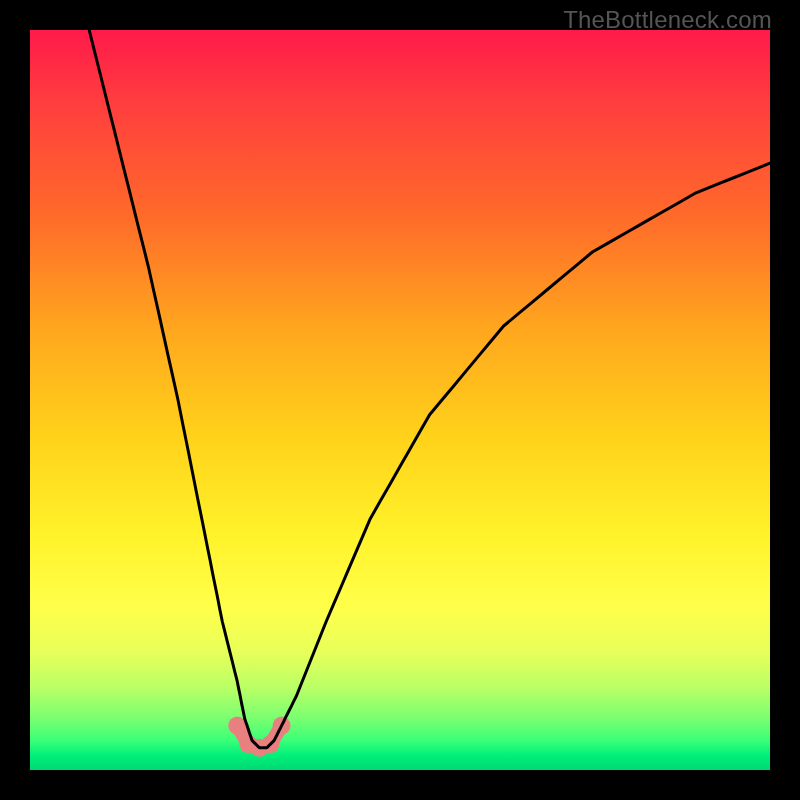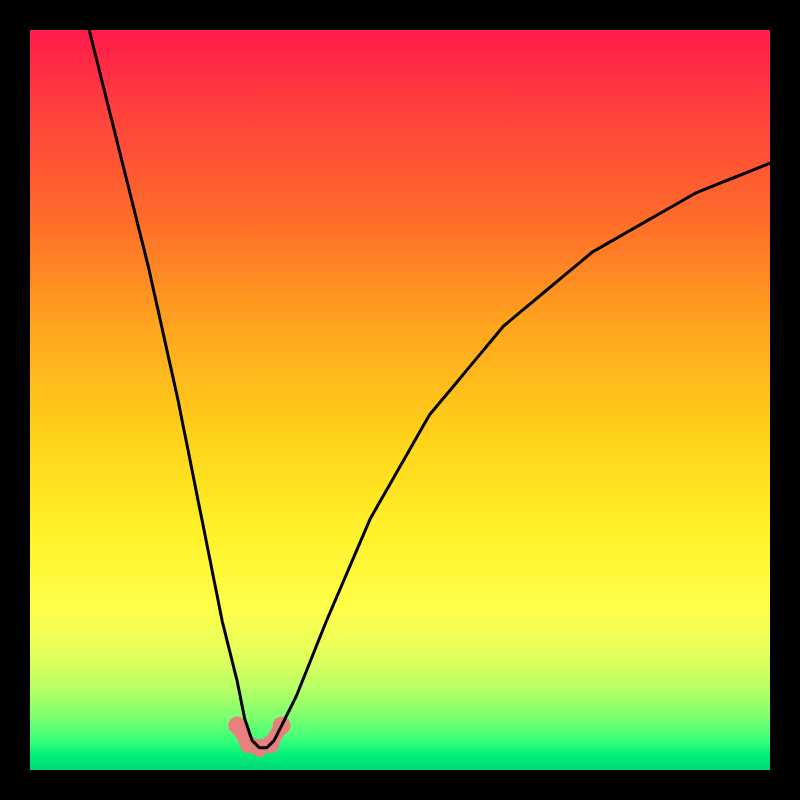--- a/index.html
+++ b/index.html
@@ -71,20 +71,21 @@
     stroke-linejoin: round;
   }
   .curve circle.dot {
     fill: #e98080;
   }
 </style>
 </head>
 <body>
 
 <div class="outer">
+  <div class="watermark">TheBottleneck.com</div>
   <div class="plot">
     <svg class="curve" viewBox="0 0 740 740" preserveAspectRatio="none">
       <path id="trough-path" class="dots" d="M207.2 695.6 L218.3 714.1 L229.4 717.8 L240.5 714.1 L251.6 695.6"></path>
       <g id="trough-dots">
           <circle class="dot" cx="207.2" cy="695.6" r="9"></circle>
           <circle class="dot" cx="218.3" cy="714.1" r="9"></circle>
           <circle class="dot" cx="229.4" cy="717.8" r="9"></circle>
           <circle class="dot" cx="240.5" cy="714.1" r="9"></circle>
           <circle class="dot" cx="251.6" cy="695.6" r="9"></circle>
         </g>

